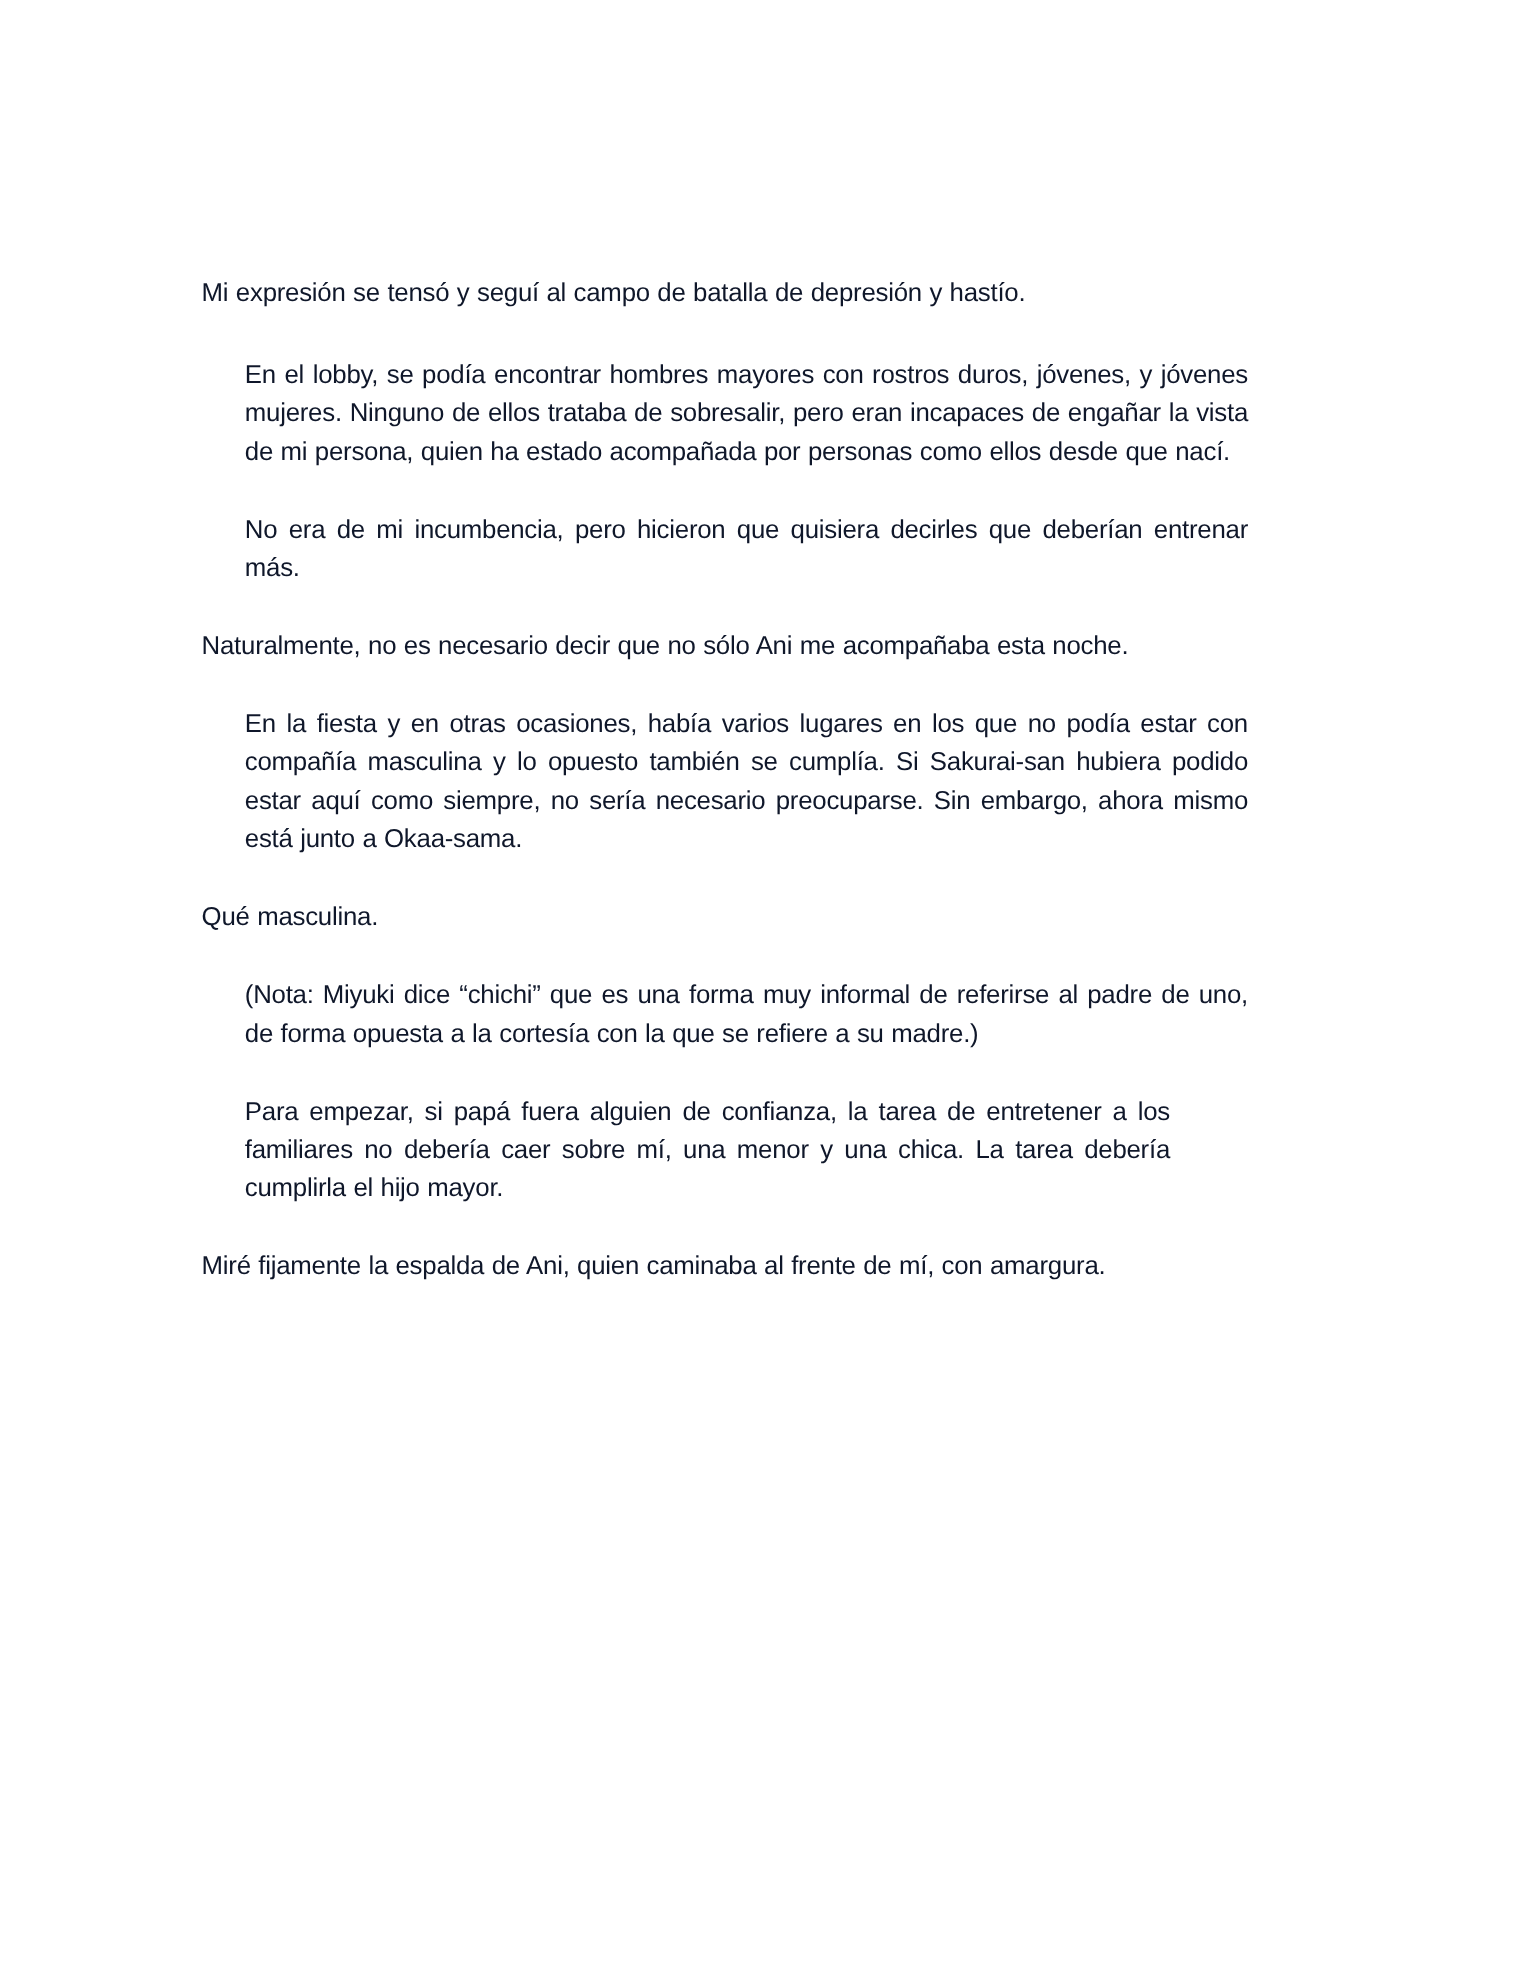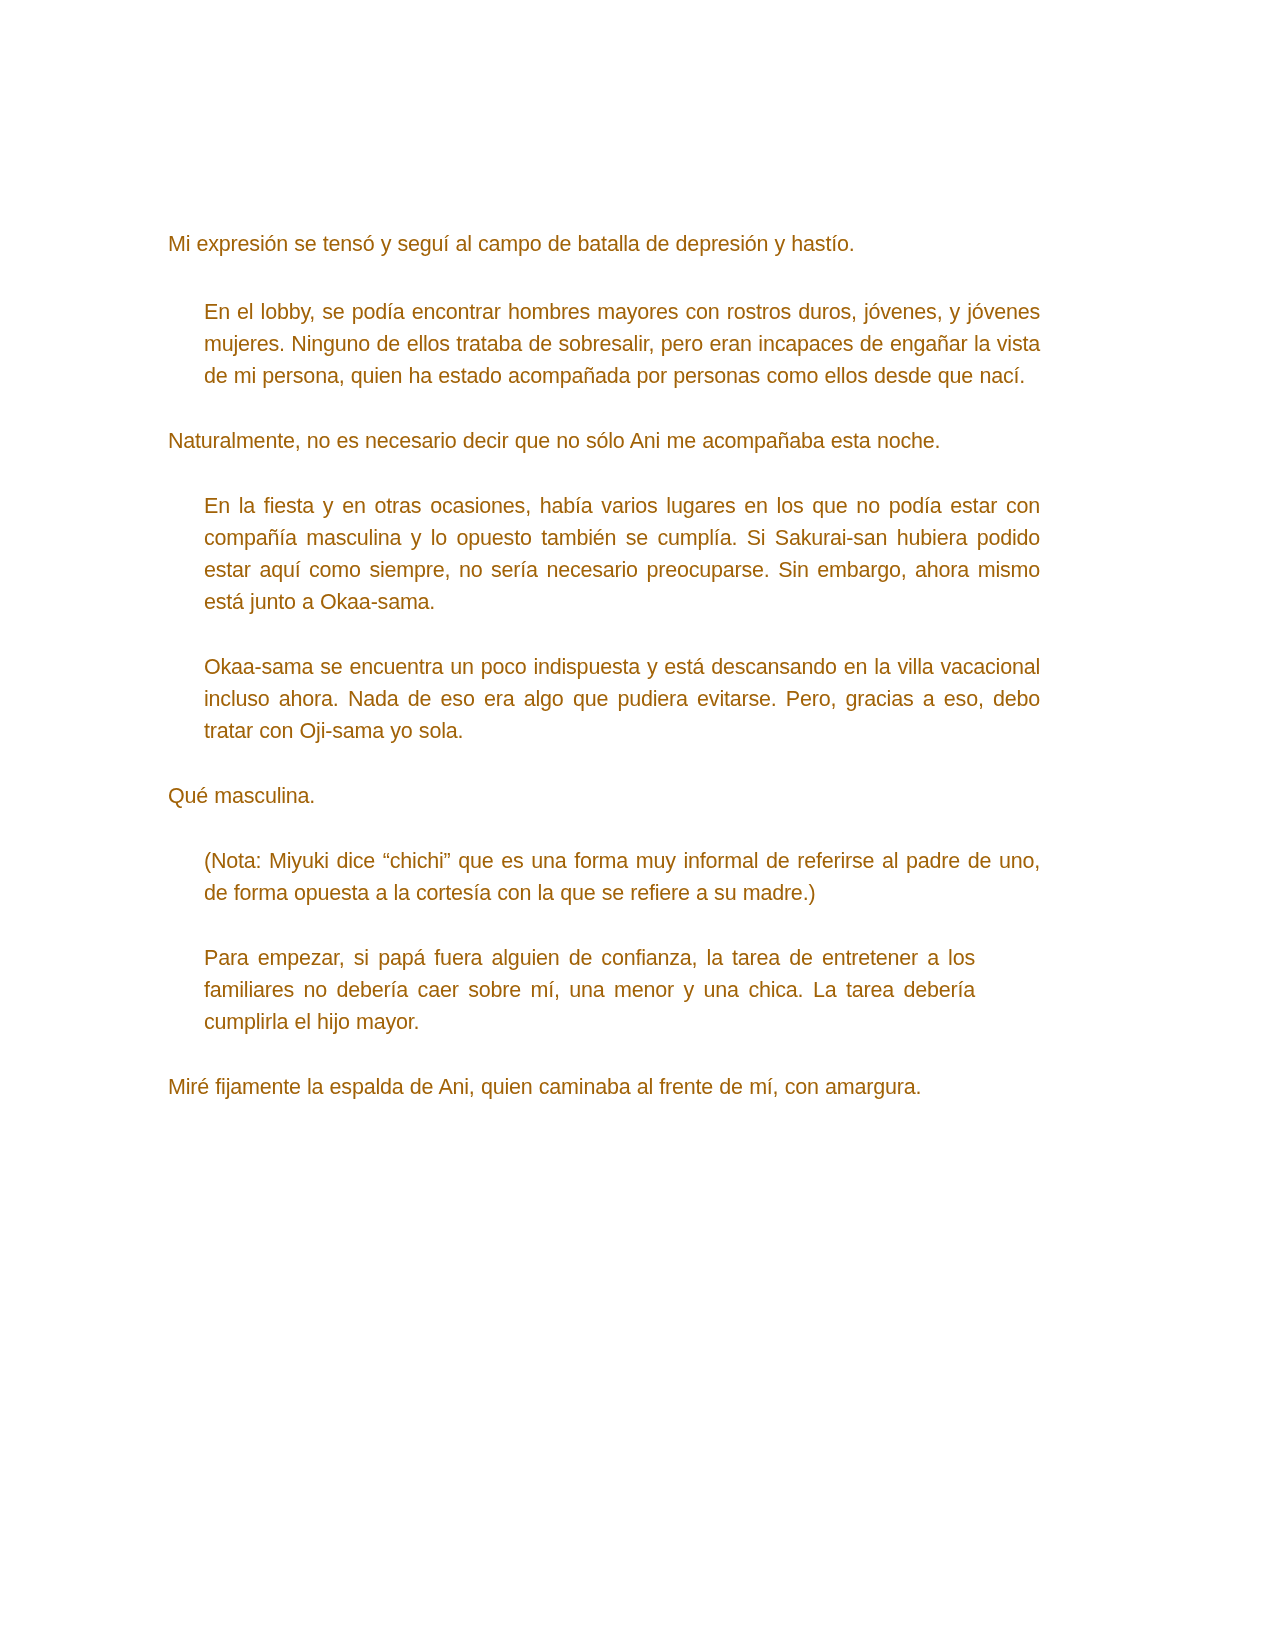--- a/index.html
+++ b/index.html
@@ -21,21 +21,21 @@
     padding: 228px 235px 60px 168px;
     background: #ffffff;
     overflow: hidden;
   }
   .doc p {
     margin: 0 0 33px 0;
     font-size: 21.5px;
     line-height: 32px;
     letter-spacing: -0.2px;
     word-spacing: 0.5px;
-    color: #a16207;
+    color: #0f172a;
   }
   .doc p.justify {
     text-align: justify;
     text-justify: inter-word;
     margin-left: 36px;
   }
   .doc p.left {
     text-align: left;
   }
   .doc p.extra-gap {
@@ -45,21 +45,21 @@
     padding-right: 65px;
   }
 </style>
 </head>
 <body>
 
 <div class="page">
   <div class="doc">
     <p class="left">Mi expresión se tensó y seguí al campo de batalla de depresión y hastío.</p>
     <p class="justify extra-gap">En el lobby, se podía encontrar hombres mayores con rostros duros, jóvenes, y jóvenes mujeres. Ninguno de ellos trataba de sobresalir, pero eran incapaces de engañar la vista de mi persona, quien ha estado acompañada por personas como ellos desde que nací.</p>
+    <p class="justify">No era de mi incumbencia, pero hicieron que quisiera decirles que deberían entrenar más.</p>
     <p class="left">Naturalmente, no es necesario decir que no sólo Ani me acompañaba esta noche.</p>
     <p class="justify">En la fiesta y en otras ocasiones, había varios lugares en los que no podía estar con compañía masculina y lo opuesto también se cumplía. Si Sakurai-san hubiera podido estar aquí como siempre, no sería necesario preocuparse. Sin embargo, ahora mismo está junto a Okaa-sama.</p>
-    <p class="justify">Okaa-sama se encuentra un poco indispuesta y está descansando en la villa vacacional incluso ahora. Nada de eso era algo que pudiera evitarse. Pero, gracias a eso, debo tratar con Oji-sama yo sola.</p>
     <p class="left">Qué masculina.</p>
     <p class="justify">(Nota: Miyuki dice “chichi” que es una forma muy informal de referirse al padre de uno, de forma opuesta a la cortesía con la que se refiere a su madre.)</p>
     <p class="justify narrow">Para empezar, si papá fuera alguien de confianza, la tarea de entretener a los familiares no debería caer sobre mí, una menor y una chica. La tarea debería cumplirla el hijo mayor.</p>
     <p class="left">Miré fijamente la espalda de Ani, quien caminaba al frente de mí, con amargura.</p>
   </div>
 </div>
 
 </body></html>

